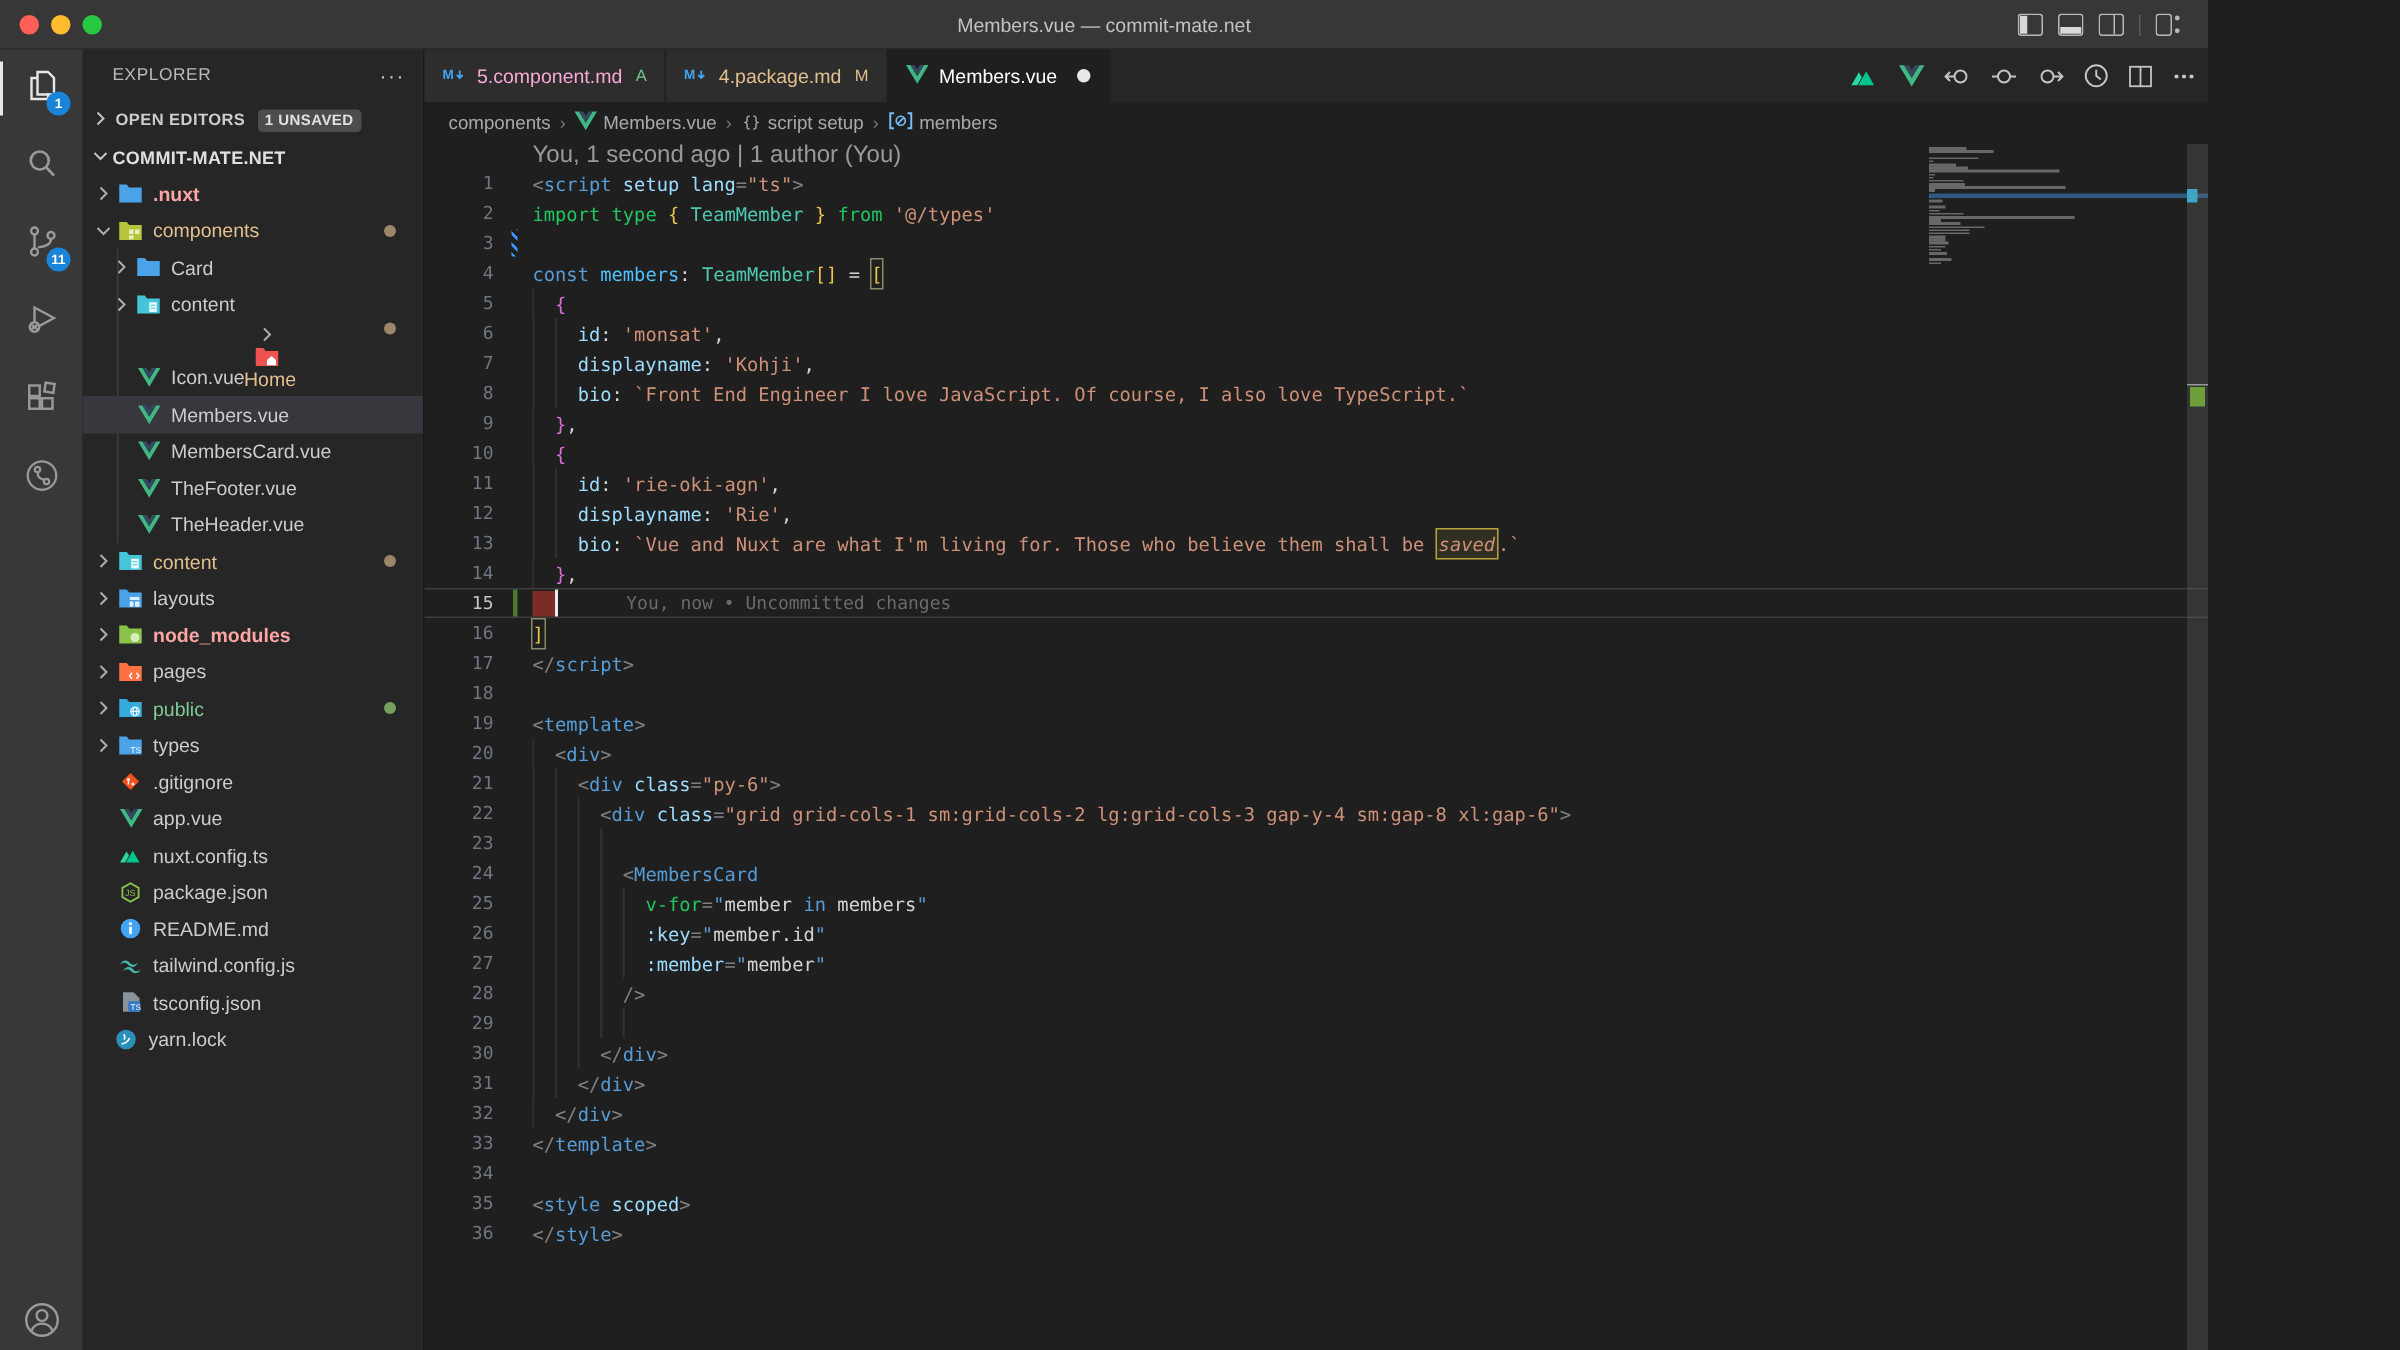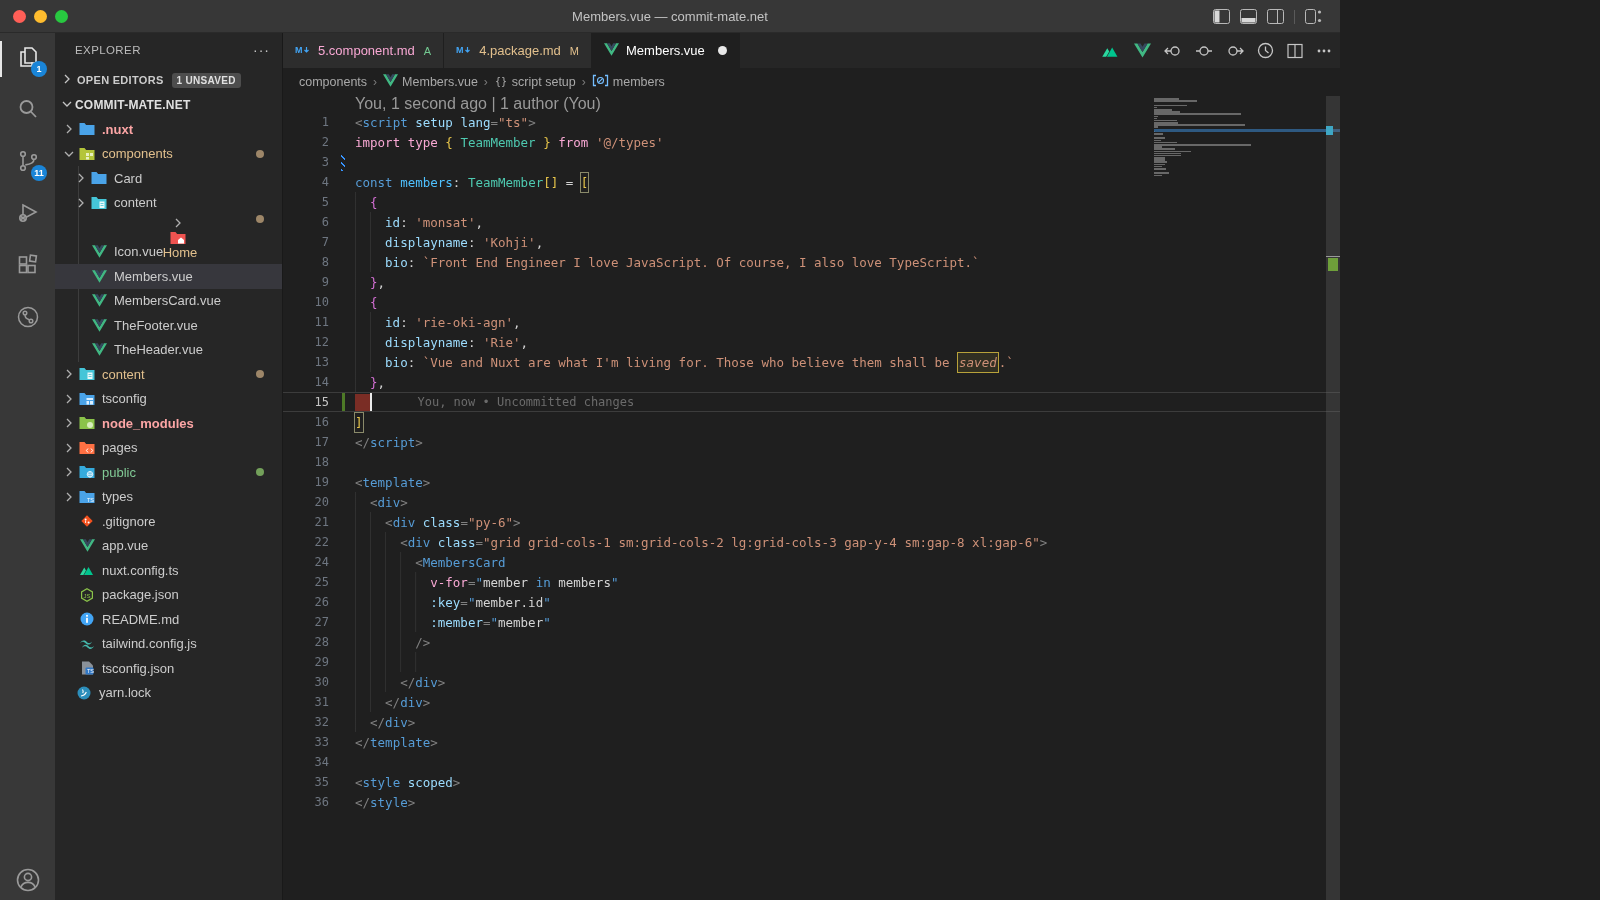--- a/index.html
+++ b/index.html
@@ -1,18 +1,18 @@
 <!DOCTYPE html>
 <html><head>
 <meta charset="utf-8">
 <style>
   * { margin:0; padding:0; box-sizing:border-box; }
   html,body { width:1600px; height:900px; overflow:hidden; background:#1f1f1f;
     font-family:"Liberation Sans", sans-serif; -webkit-font-smoothing:antialiased; }
-  .app { width:1340px; height:900px; display:flex; flex-direction:column; position:relative; }
+  .app { width:1472px; height:900px; display:flex; flex-direction:column; position:relative; }
 
   
   .titlebar { height:33px; background:#373737; display:flex; align-items:center; position:relative; flex:0 0 auto; border-bottom:1px solid #2a2a2a; }
   .traffic { display:flex; gap:8px; margin-left:13px; }
   .tl { width:13px; height:13px; border-radius:50%; }
   .tl.red{background:#ff5f57}.tl.yellow{background:#febc2e}.tl.green{background:#28c840}
   .win-title { position:absolute; left:0; right:0; text-align:center; color:#c3c3c3; font-size:13px; pointer-events:none; }
   .tb-right { position:absolute; right:2px; top:0; height:33px; display:flex; align-items:center; gap:10px; color:#b8b8b8; overflow:hidden; width:125px; }
   .tb-right svg { display:block; }
   .tb-sep { width:1px; height:14px; background:#5a5a5a; }
@@ -67,21 +67,21 @@
   .codearea { flex:1; position:relative; overflow:hidden; font-family:"DejaVu Sans Mono", monospace; font-size:12.5px; }
   .codelens { height:16px; line-height:16px; font-size:16px; color:#999999; padding-left:72px; font-family:"Liberation Sans", sans-serif; cursor:pointer; }
   .line { height:20px; line-height:19px; display:flex; align-items:center; position:relative; }
   .lnum { width:46px; flex:0 0 auto; text-align:right; color:#6e7681; font-size:12px; user-select:none; cursor:pointer; }
   .ldeco { width:26px; flex:0 0 auto; position:relative; height:100%; }
   .ldeco .gadd { position:absolute; left:13px; top:0; bottom:0; width:3px; background:#4e7a27; }
   .ldeco .gmod { position:absolute; left:12px; top:1px; bottom:1px; width:4px;
       background-image:repeating-linear-gradient(45deg,#3794ff 0 2px,transparent 2px 5px); }
   .ltext { white-space:pre; display:flex; align-items:center; height:100%; }
   .ind { display:inline-block; height:100%; background-image:linear-gradient(to right, rgba(255,255,255,0.08) 1px, transparent 1px); background-size:2ch 100%; }
-  .p{color:#808080}.t{color:#569cd6}.a{color:#9cdcfe}.s{color:#ce9178}.k{color:#f9a8d4}
+  .p{color:#808080}.t{color:#569cd6}.a{color:#9cdcfe}.s{color:#ce9178}.k{color:#22c55e}
   .c{color:#569cd6}.v{color:#4fc1ff}.y{color:#4ec9b0}.b1{color:#e8c64a}.b2{color:#d670d6}.w{color:#d4d4d4}
   .box{color:#e8c64a; outline:1px solid #8a8a6a; outline-offset:0px;}
   .hl{color:#ce9178; font-style:italic; border:1px solid #b8a23a; background:rgba(184,162,58,.12); padding:0 1px;}
   .line.current { border-top:1px solid #3c3c3c; border-bottom:1px solid #3c3c3c; }
   .line.current .lnum { color:#c6c6c6; }
   .trailing-ws { display:inline-block; width:15px; height:17px; background:#7a2d25; }
   .cursor { display:inline-block; width:1.5px; height:18px; background:#eaeaea; }
   .blame { color:#6b6b6b; font-size:12px; margin-left:46px; font-family:"DejaVu Sans Mono", monospace; }
 
   
@@ -364,21 +364,21 @@
               </svg>
             </span>
             <span class="ficon">
               <svg width="16" height="14" viewBox="0 0 16 14">
                 <path d="M0.5 1h5l1.6 2H15.5v10H0.5z" fill="#4aa3e8"></path>
                 <rect x="7.5" y="6" width="6.5" height="2" fill="#dcefff"></rect>
                 <rect x="7.5" y="9" width="2.5" height="3.5" fill="#dcefff"></rect>
                 <rect x="11" y="9" width="3" height="3.5" fill="#dcefff"></rect>
               </svg>
             </span>
-            <span class="flabel">tsconfig</span>
+            <span class="flabel">layouts</span>
           </div>
           <div class="trow" style="padding-left: 6px;">
             <span class="chev">
               <svg width="16" height="16" viewBox="0 0 16 16">
                 <path d="M6 4l4 4-4 4" stroke="#b0b0b0" stroke-width="1.3" fill="none"></path>
               </svg>
             </span>
             <span class="ficon">
               <svg width="16" height="14" viewBox="0 0 16 14">
                 <path d="M0.5 1h5l1.6 2H15.5v10H0.5z" fill="#8bc34a"></path>
@@ -739,20 +739,25 @@
               <span class="lnum">21</span>
               <span class="ldeco"></span>
               <span class="ltext"><span class="ind" style="width:4ch"></span><span class="p">&lt;</span><span class="t">div</span><span class="w"> </span><span class="a">class</span><span class="p">=</span><span class="s">"py-6"</span><span class="p">&gt;</span></span>
             </div>
             <div class="line">
               <span class="lnum">22</span>
               <span class="ldeco"></span>
               <span class="ltext"><span class="ind" style="width:6ch"></span><span class="p">&lt;</span><span class="t">div</span><span class="w"> </span><span class="a">class</span><span class="p">=</span><span class="s">"grid grid-cols-1 sm:grid-cols-2 lg:grid-cols-3 gap-y-4 sm:gap-8 xl:gap-6"</span><span class="p">&gt;</span></span>
             </div>
             <div class="line">
+              <span class="lnum">23</span>
+              <span class="ldeco"></span>
+              <span class="ltext"><span class="ind" style="width:8ch"></span></span>
+            </div>
+            <div class="line">
               <span class="lnum">24</span>
               <span class="ldeco"></span>
               <span class="ltext"><span class="ind" style="width:8ch"></span><span class="p">&lt;</span><span class="t">MembersCard</span></span>
             </div>
             <div class="line">
               <span class="lnum">25</span>
               <span class="ldeco"></span>
               <span class="ltext"><span class="ind" style="width:10ch"></span><span class="k">v-for</span><span class="p">=</span><span class="c">"</span><span class="w">member </span><span class="c">in</span><span class="w"> members</span><span class="c">"</span></span>
             </div>
             <div class="line">

